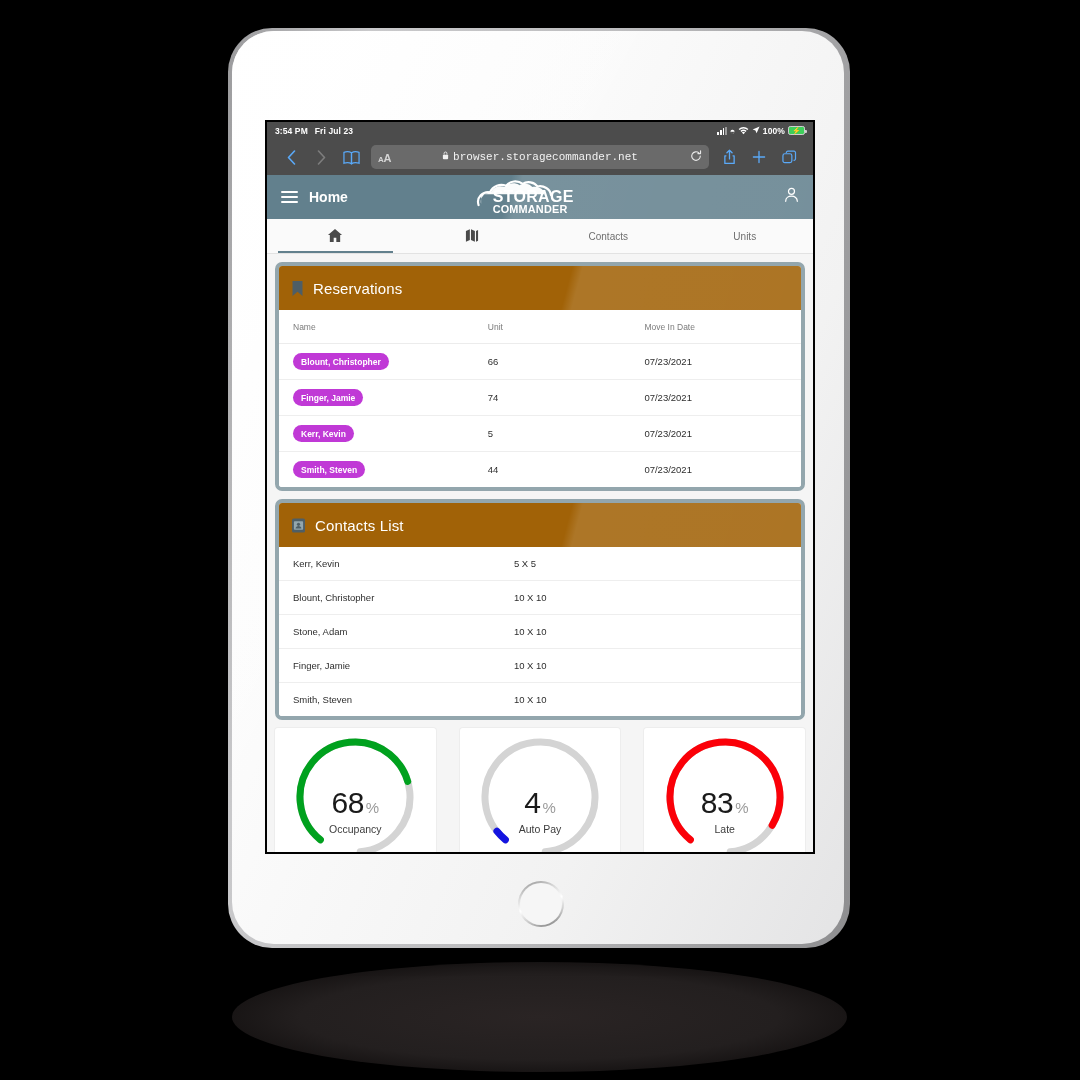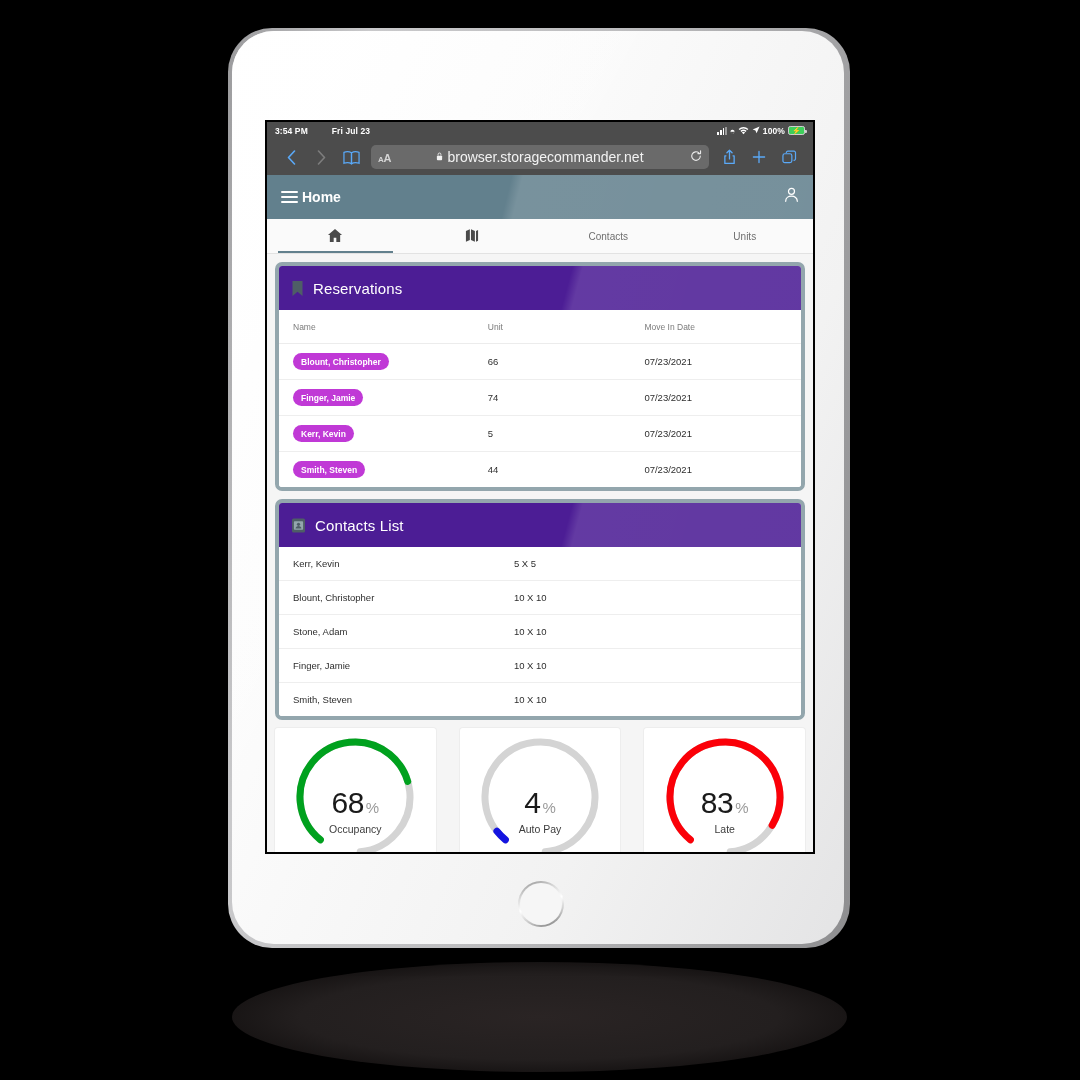--- a/index.html
+++ b/index.html
@@ -76,21 +76,21 @@
   }
 
   
   .statusbar {
     height: 17px; background: #4c4c4c;
     display: flex; align-items: center;
     padding: 0 8px; color: #fff;
     font-size: 8.5px; font-weight: bold;
     letter-spacing: .1px;
   }
-  .sb-time { margin-right: 24px; }
+  .sb-time { margin-right: 7px; }
   .sb-spacer { flex: 1; }
   .sb-right { display: flex; align-items: center; gap: 3px; }
   .sig-bars { display: flex; align-items: flex-end; gap: 1px; height: 8px; }
   .sig-bars i { width: 1.6px; background: #d8d8d8; display: block; border-radius: .3px; }
   .sig-bars i:nth-child(1){height:3px;background:#fff}
   .sig-bars i:nth-child(2){height:5px;background:#fff}
   .sig-bars i:nth-child(3){height:6.5px;background:#fff}
   .sig-bars i:nth-child(4){height:8px;background:#9d9d9d}
   .wifi-ic { font-size: 9px; line-height: 1; }
   .loc-ic { font-size: 8px; line-height: 1; }
@@ -115,38 +115,38 @@
   .urlbar {
     flex: 1; height: 24px; background: #6a6a6a; border-radius: 5px;
     display: flex; align-items: center; position: relative;
     margin: 0 5px; padding: 0 7px;
   }
   .aa { color: #d5d5d5; font-weight: bold; letter-spacing: -.4px; }
   .aa .big { font-size: 11px; } .aa .sm { font-size: 8px; }
   .url-center {
     position: absolute; left: 0; right: 0; display: flex;
     align-items: center; justify-content: center; gap: 4px;
-    color: #f2f2f2; font-size: 14px;
+    color: #f2f2f2; font-size: 11px; font-family: Liberation Mono, monospace;
   }
   .lock { font-size: 9px; }
   .reload { margin-left: auto; color: #e8e8e8; font-size: 12px; z-index: 2; }
 
   
   .app-header {
     height: 44px; position: relative; overflow: hidden;
     background: #62808d;
     display: flex; align-items: center; padding: 0 14px;
   }
   .app-header:before {
     content: ""; position: absolute; inset: 0;
     background: linear-gradient(104deg, rgba(255,255,255,0) 44%, rgba(255,255,255,.14) 46%, rgba(255,255,255,.13) 100%);
   }
   .hamburger { width: 17px; display: flex; flex-direction: column; gap: 3.2px; z-index: 2; }
   .hamburger i { height: 1.8px; background: #fff; border-radius: 1px; display: block; }
-  .hdr-title { color: #fff; font-size: 14px; font-weight: bold; margin-left: 4px; z-index: 2; }
+  .hdr-title { color: #fff; font-size: 14px; font-weight: bold; margin-left: 11px; z-index: 2; }
   .logo { position: absolute; left: 50%; transform: translateX(-50%); top: 3px; z-index: 2; width: 128px; }
   .logo svg { display: block; width: 128px; height: 40px; }
   .user-ic { margin-left: auto; z-index: 2; color: #fff; }
 
   
   .tabbar {
     height: 35px; background: #fafafa; display: flex;
     border-bottom: 1px solid #e2e2e2;
   }
   .tabitem {
@@ -163,21 +163,21 @@
   .content { background: #f5f5f5; height: 602px; padding: 0 8px 0 8px; overflow: hidden; }
 
   .card {
     margin-top: 8px;
     border-radius: 7px;
     background: #fff;
     border: 4px solid #93a6ad;
     overflow: hidden;
   }
   .card-head {
-    background: #4c1d95; height: 44px; position: relative;
+    background: #a16207; height: 44px; position: relative;
     display: flex; align-items: center; padding: 0 12px; overflow: hidden;
   }
   .card-head:before {
     content:""; position:absolute; inset:0;
     background: linear-gradient(105deg, rgba(255,255,255,0) 55%, rgba(255,255,255,.13) 57%, rgba(255,255,255,.12) 100%);
   }
   .card-head .ic { z-index: 2; display: flex; align-items: center; color: #4e5e66; }
   .card-head .ttl { z-index: 2; color: #fff; font-size: 15px; margin-left: 9px; letter-spacing: .15px; }
 
   table { width: 100%; border-collapse: collapse; background: #fff; }
@@ -317,20 +317,28 @@
       </span>
     </div>
 
     <div class="app-header">
       <span class="hamburger">
             <i></i>
             <i></i>
             <i></i>
           </span>
       <span class="hdr-title">Home</span>
+      <span class="logo">
+        <svg viewBox="0 0 200 62">
+          <path d="M8 40c-3-9 6-18 15-17 3-9 14-13 22-9 5-7 16-8 23-3 6-4 16-3 20 3 9-2 18 3 19 11H8z" fill="#fff" opacity=".97"></path>
+          <path d="M4 42c-4-12 7-22 18-20 4-10 16-14 25-10 6-8 18-9 26-3 7-5 18-3 23 4 10-2 20 4 21 13" stroke="#fff" stroke-width="3.4" fill="none" stroke-linecap="round"></path>
+          <text x="26" y="37" font-family="Liberation Sans, sans-serif" font-size="25" font-weight="bold" fill="#fff" letter-spacing="0.5">STORAGE</text>
+          <text x="26" y="55" font-family="Liberation Sans, sans-serif" font-size="17" font-weight="bold" fill="#fff" letter-spacing="0.3">COMMANDER</text>
+        </svg>
+      </span>
       <span class="user-ic">
         <svg width="15" height="16" viewBox="0 0 16 17">
               <circle cx="8" cy="4.6" r="3.2" stroke="#fff" stroke-width="1.3" fill="none"></circle>
               <path d="M1.8 15.2c0-3.4 2.8-5.4 6.2-5.4s6.2 2 6.2 5.4" stroke="#fff" stroke-width="1.3" fill="none" stroke-linecap="round"></path>
             </svg>
       </span>
     </div>
 
     <div class="tabbar">
       <div class="tabitem active">

